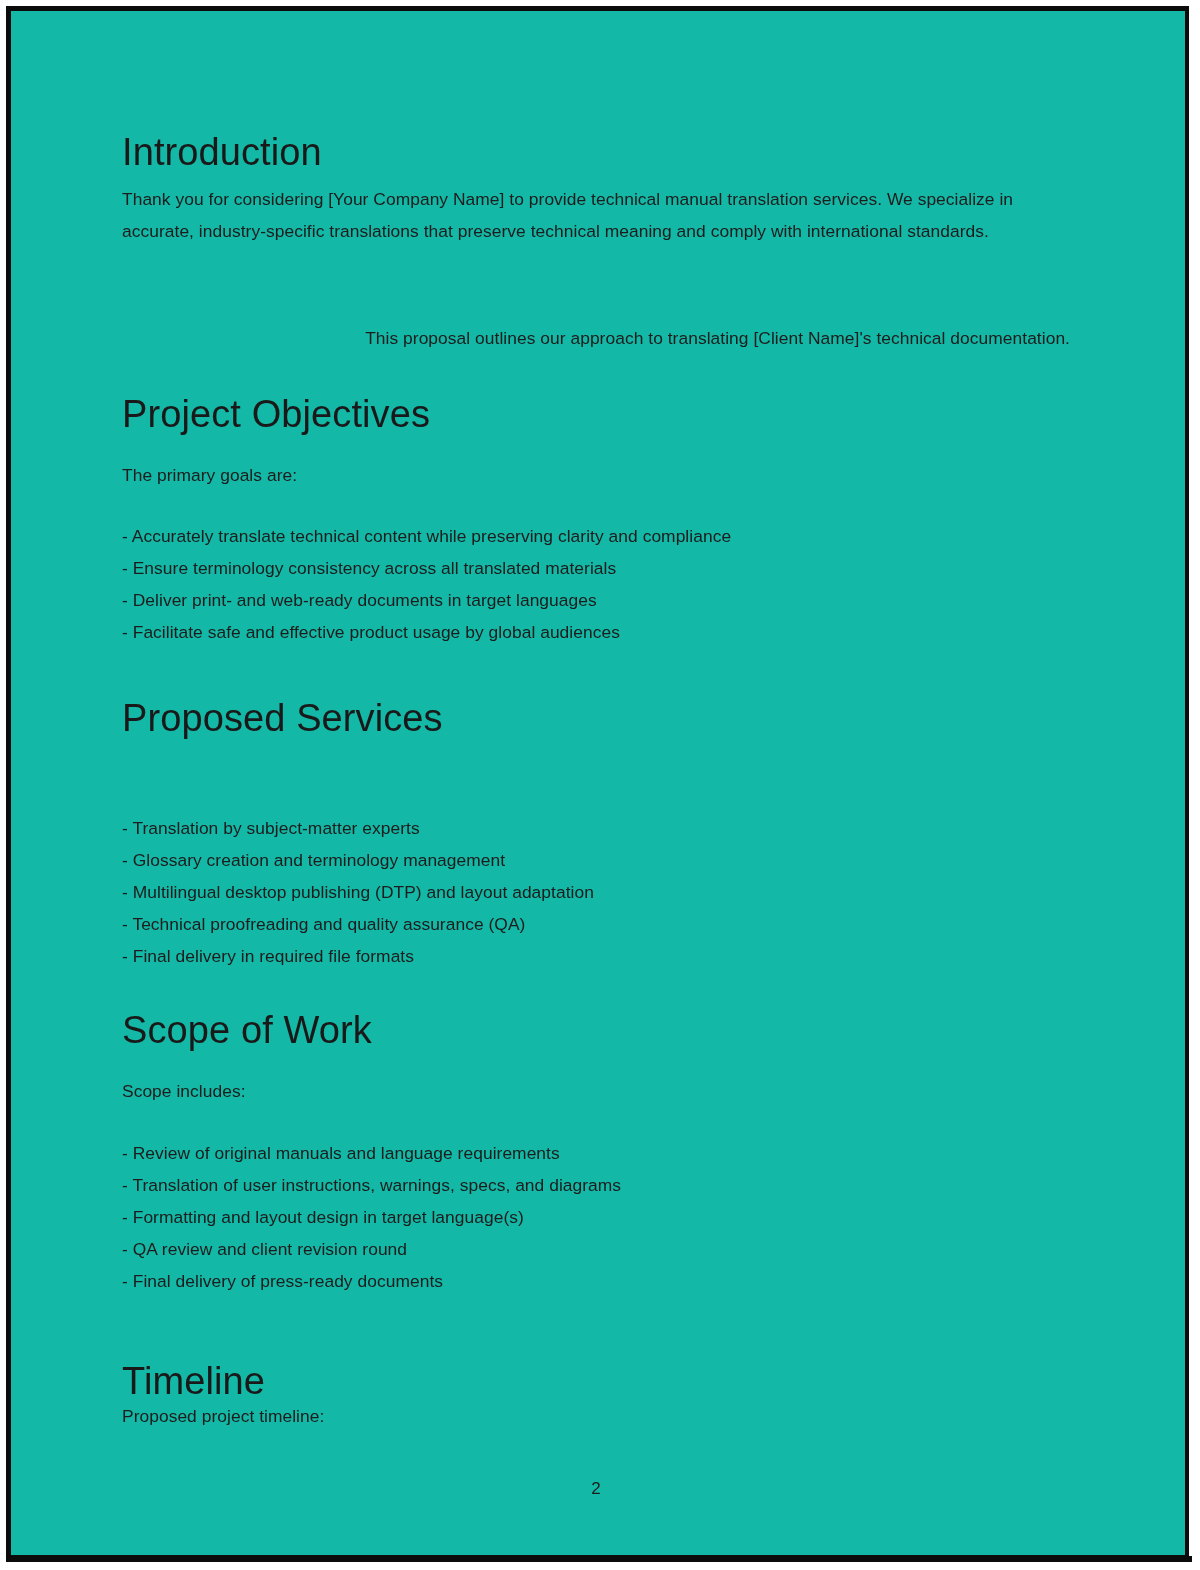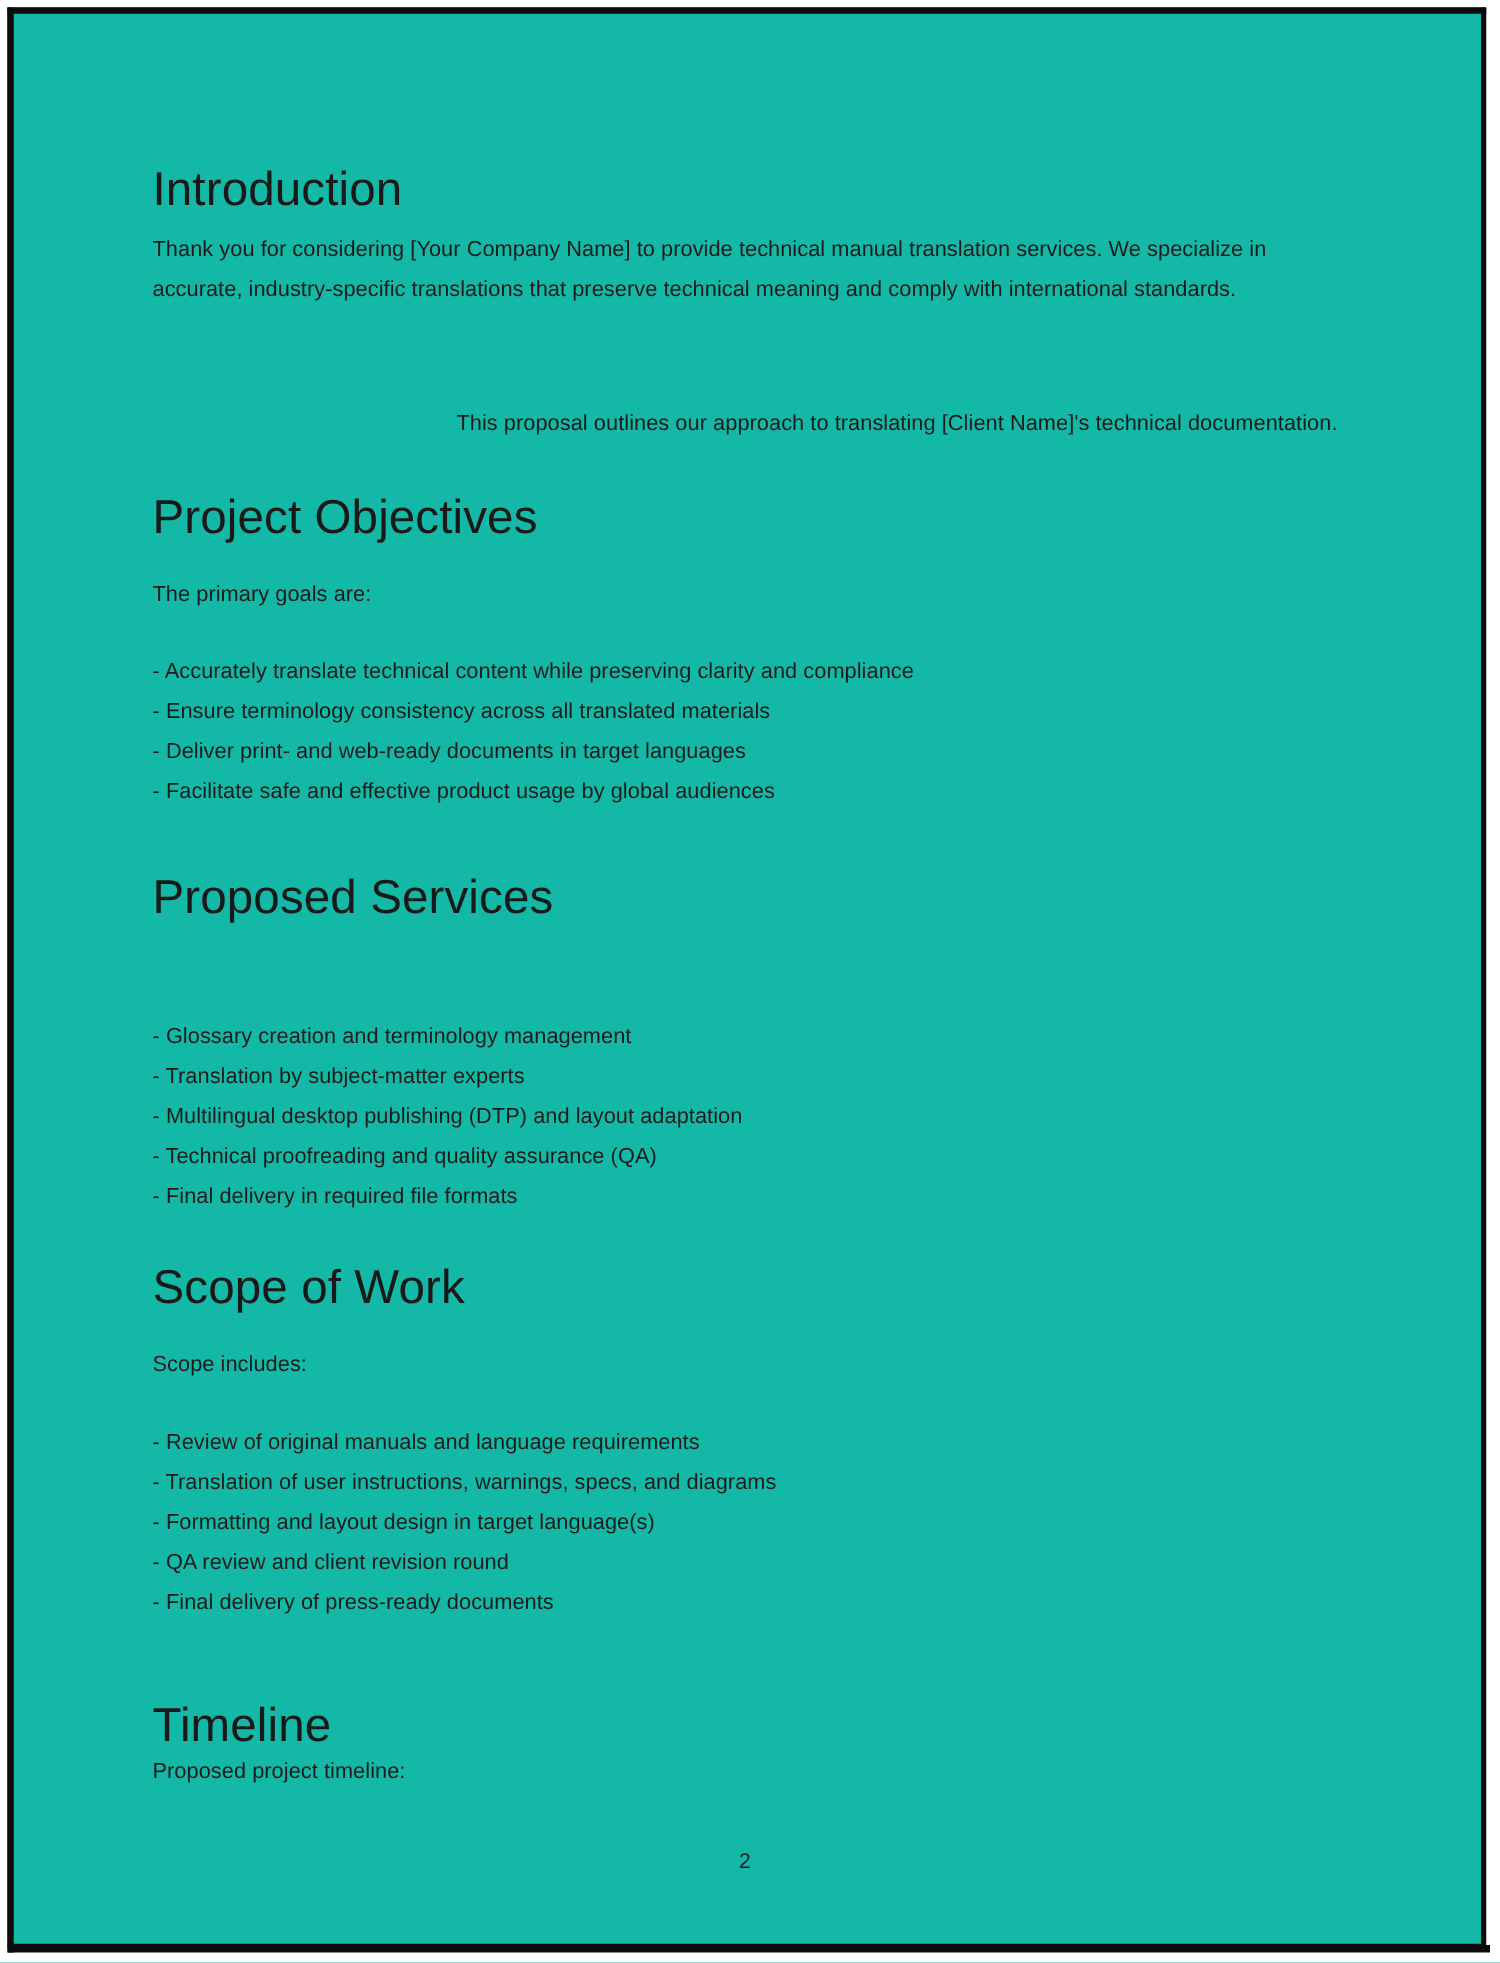--- a/index.html
+++ b/index.html
@@ -156,22 +156,22 @@
       <li>- Accurately translate technical content while preserving clarity and compliance</li>
       <li>- Ensure terminology consistency across all translated materials</li>
       <li>- Deliver print- and web-ready documents in target languages</li>
       <li>- Facilitate safe and effective product usage by global audiences</li>
     </ul>
 
     <h1 class="doc-heading blk" id="h-services">Proposed Services</h1>
 
 
     <ul class="doc-list blk" id="list-services">
+      <li>- Translation by subject-matter experts</li>
       <li>- Glossary creation and terminology management</li>
-      <li>- Translation by subject-matter experts</li>
       <li>- Multilingual desktop publishing (DTP) and layout adaptation</li>
       <li>- Technical proofreading and quality assurance (QA)</li>
       <li>- Final delivery in required file formats</li>
     </ul>
 
     <h1 class="doc-heading blk" id="h-scope">Scope of Work</h1>
 
     <p class="doc-para blk" id="p-scope-lead">Scope includes:</p>
 
     <ul class="doc-list blk" id="list-scope">

